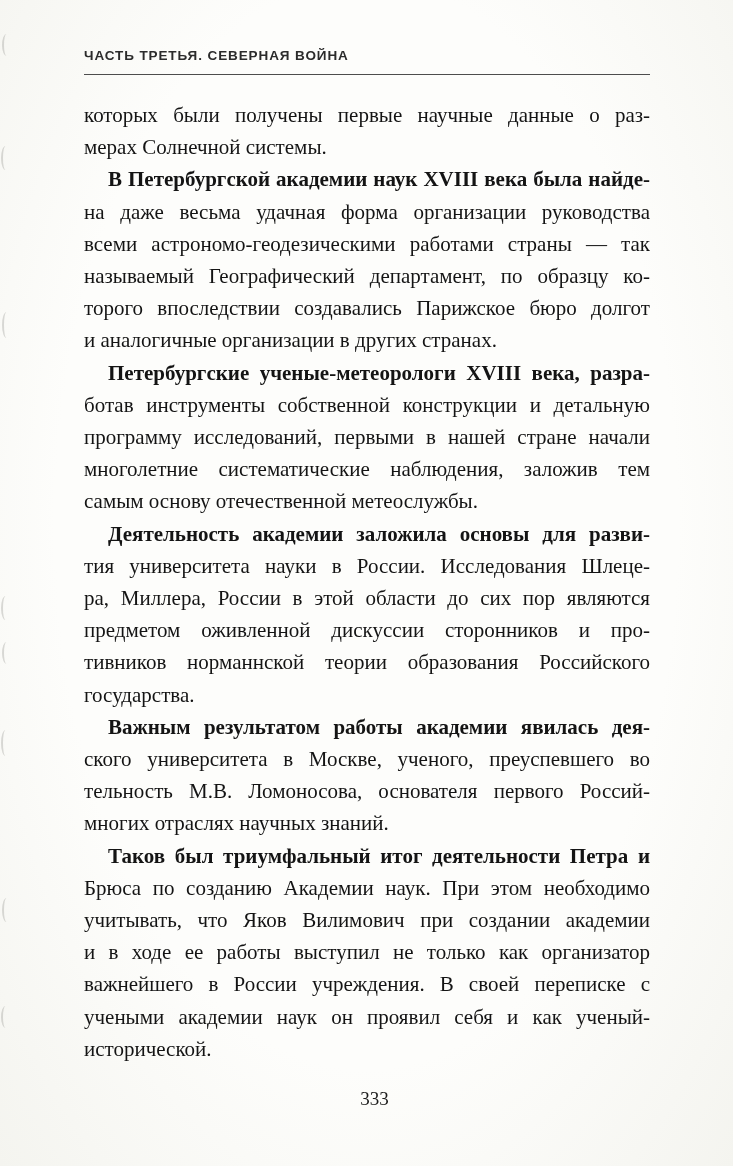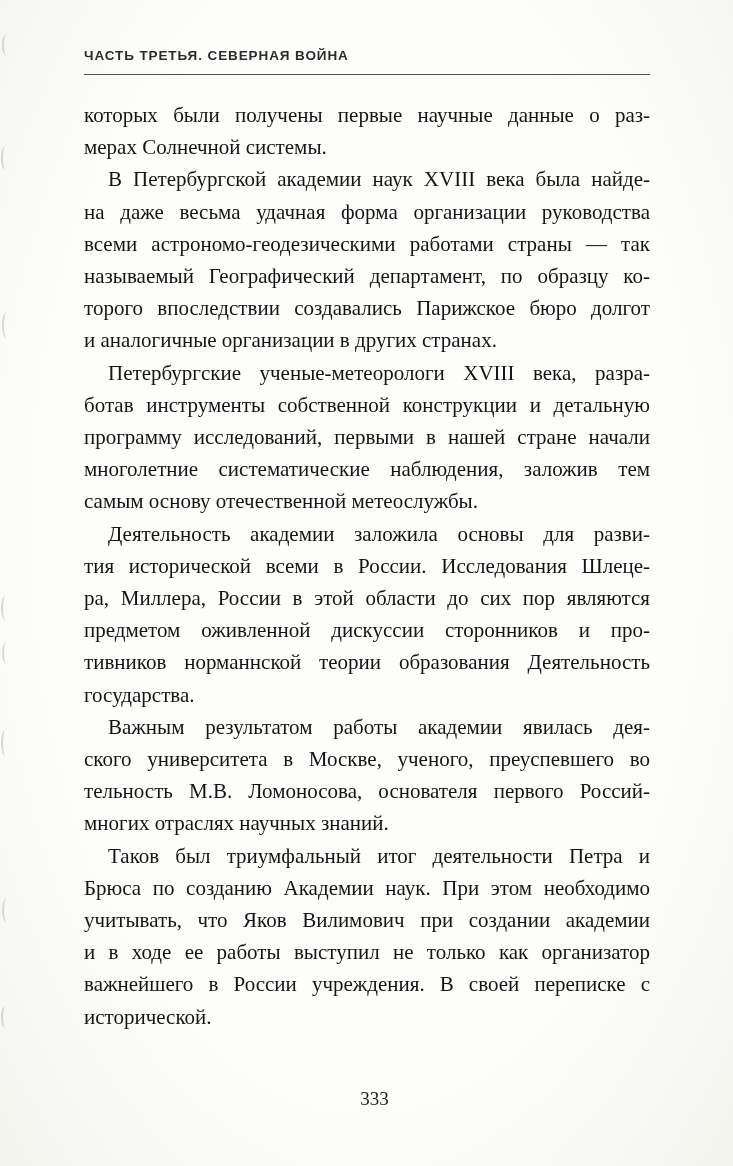--- a/index.html
+++ b/index.html
@@ -41,21 +41,21 @@
     font-size: 21px;
     color: #141414;
   }
   .paragraph { margin: 0; padding: 0; }
   .line {
     line-height: 32.2px;
     text-align: justify;
     text-align-last: justify;
   }
   .line.last { text-align-last: left; }
-  .line.indent { text-indent: 24px; }
+  .line.indent { text-indent: 24px; font-weight: bold; }
   .page-number {
     position: absolute;
     top: 1088px;
     left: 8px;
     width: 733px;
     text-align: center;
     font-family: "Liberation Serif", serif;
     font-size: 19px;
     color: #1c1c1c;
   }
@@ -103,37 +103,38 @@
         </div>
         <div class="paragraph">
           <div class="line indent">Петербургские ученые-метеорологи XVIII века, разра-</div>
           <div class="line">ботав инструменты собственной конструкции и детальную</div>
           <div class="line">программу исследований, первыми в нашей стране начали</div>
           <div class="line">многолетние систематические наблюдения, заложив тем</div>
           <div class="line last">самым основу отечественной метеослужбы.</div>
         </div>
         <div class="paragraph">
           <div class="line indent">Деятельность академии заложила основы для разви-</div>
-          <div class="line">тия исторической всеми в России. Исследования Шлеце-</div>
+          <div class="line">тия университета науки в России. Исследования Шлеце-</div>
           <div class="line">ра, Миллера, России в этой области до сих пор являются</div>
           <div class="line">предметом оживленной дискуссии сторонников и про-</div>
-          <div class="line">тивников норманнской теории образования Деятельность</div>
+          <div class="line">тивников норманнской теории образования Российского</div>
           <div class="line last">государства.</div>
         </div>
         <div class="paragraph">
           <div class="line indent">Важным результатом работы академии явилась дея-</div>
           <div class="line">ского университета в Москве, ученого, преуспевшего во</div>
           <div class="line">тельность М.В. Ломоносова, основателя первого Россий-</div>
           <div class="line last">многих отраслях научных знаний.</div>
         </div>
         <div class="paragraph">
           <div class="line indent">Таков был триумфальный итог деятельности Петра и</div>
           <div class="line">Брюса по созданию Академии наук. При этом необходимо</div>
           <div class="line">учитывать, что Яков Вилимович при создании академии</div>
           <div class="line">и в ходе ее работы выступил не только как организатор</div>
           <div class="line">важнейшего в России учреждения. В своей переписке с</div>
+          <div class="line">учеными академии наук он проявил себя и как ученый-</div>
           <div class="line last">исторической.</div>
         </div>
       </div>
   </div>
 
   <div class="page-number">333</div>
 </div>
 
 </body></html>

